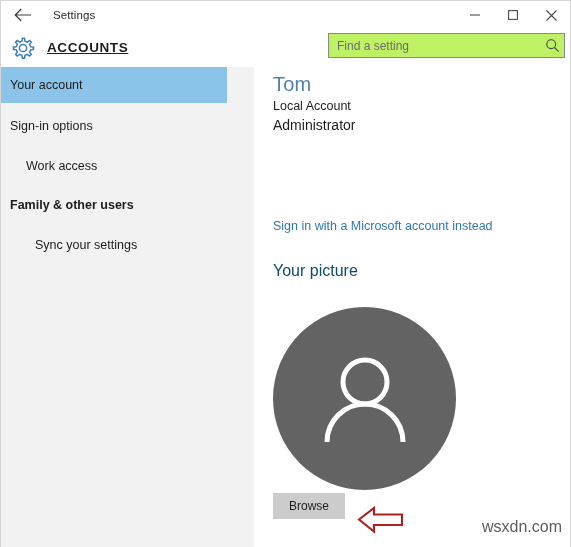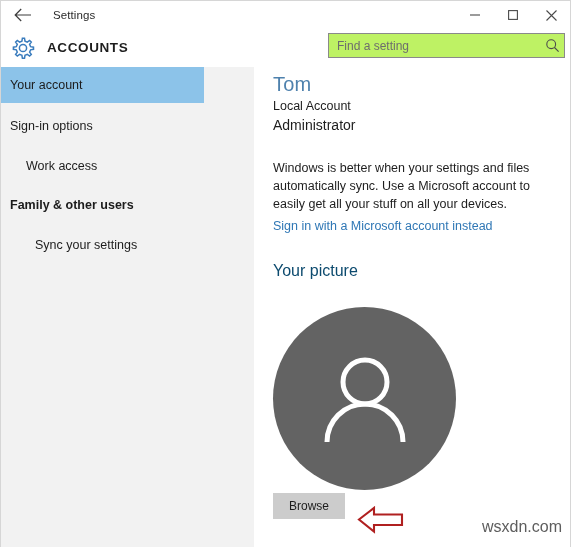--- a/index.html
+++ b/index.html
@@ -52,21 +52,21 @@
   }
   .gear-icon {
     position:absolute; left:9px; top:6px;
     width:26px; height:26px;
     color:#3a7cbd;
   }
   .gear-icon svg { display:block; }
   .page-title {
     position:absolute; left:46px; top:11px;
     font-size:13.5px; font-weight:bold;
-    color:#1e1e1e; letter-spacing:.6px;
+    color:#1e1e1e; letter-spacing:.6px;text-decoration:underline;
   }
   .searchbox {
     position:absolute; left:327px; top:32px;
     width:237px; height:25px;
     border:1px solid #8a8a8a;
     background:#bef264;
     display:flex; align-items:center;
   }
   .search-input {
     border:0; outline:0; background:transparent;
@@ -84,21 +84,21 @@
   .search-icon svg { display:block; }
 
   
   .sidebar {
     position:absolute; left:0; top:66px;
     width:253px; height:481px;
     background:#f2f2f2;
   }
   .nav-item {
     position:absolute; left:0;
-    width:203px; height:36px;
+    width:226px; height:36px;
     display:flex; align-items:center;
     padding-left:9px;
     font-size:12.5px; color:#1c1c1c;
   }
   .nav-item.selected { background:#8cc3e9; }
   .nav-item.n0 { top:0px; }
   .nav-item.n1 { top:41px; }
   .nav-item.n2 { top:81px;padding-left:25px; }
   .nav-item.n3 { top:120px;font-weight:bold; }
   .nav-item.n4 { top:160px;padding-left:34px; }
@@ -235,21 +235,20 @@
     </div>
     <div class="nav-item n4">
       <span>Sync your settings</span>
     </div>
   </div>
 
   <div class="content">
     <div class="acct-name">Tom</div>
     <div class="acct-type">Local Account</div>
     <div class="acct-role">Administrator</div>
-    <div class="sync-desc">Windows is better when your settings and files automatically sync. Use a Microsoft account to easily get all your stuff on all your devices.</div>
     <a class="ms-link" href="#">Sign in with a Microsoft account instead</a>
 
     <div class="section-title">Your picture</div>
 
     <div class="avatar">
       <svg width="110" height="110" viewBox="0 0 110 110">
         <g fill="none" stroke="#ffffff" stroke-width="5">
           <circle cx="55" cy="38" r="22"></circle>
           <path d="M17 98 A38 38 0 0 1 93 98"></path>
         </g>

